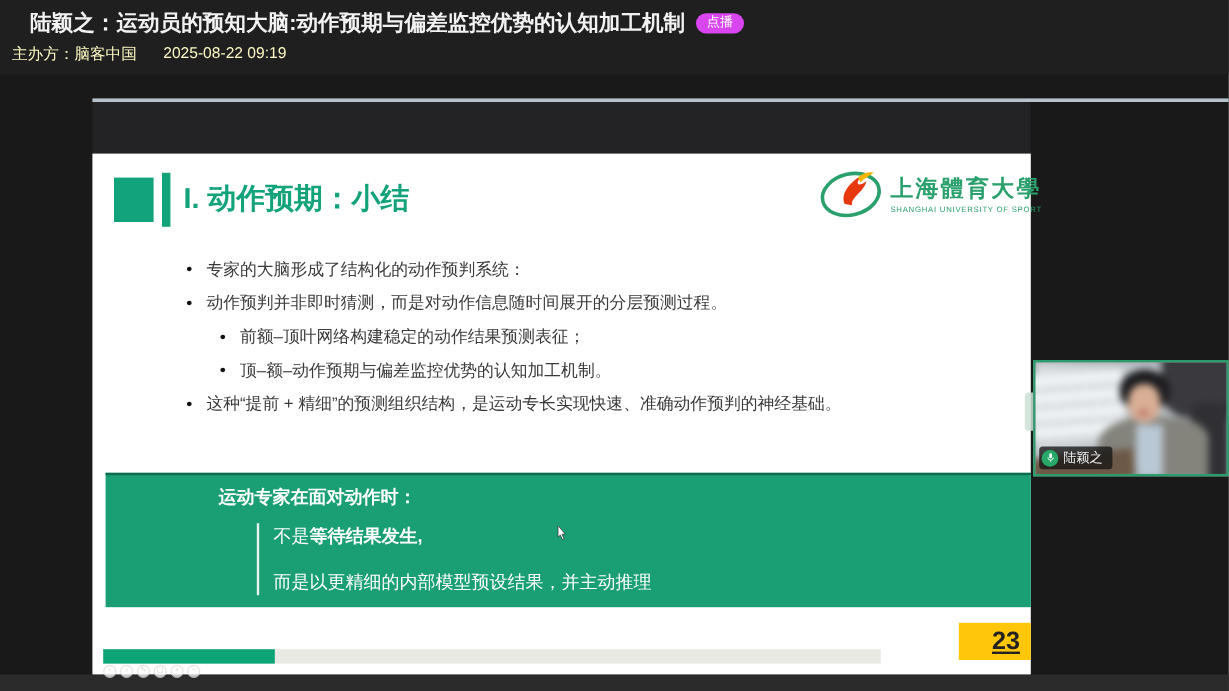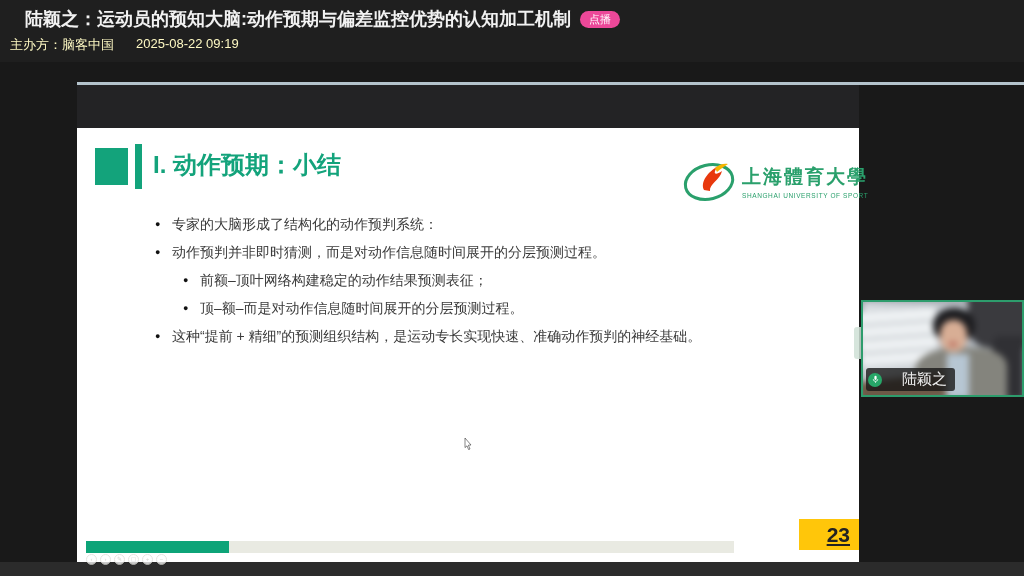--- a/index.html
+++ b/index.html
@@ -4,33 +4,33 @@
 <style>
   html,body{margin:0;padding:0;}
   body{
     width:1024px;height:576px;position:relative;overflow:hidden;
     background:#191919;font-family:"Liberation Sans","DejaVu Sans",sans-serif;
   }
   
   .topbar{position:absolute;left:0;top:0;width:1024px;height:62px;background:#1f1f1f;}
   .topbar .titlerow{position:absolute;left:10px;top:7px;display:flex;align-items:center;gap:9px;}
   .topbar .title{color:#f2f2f2;font-size:18px;font-weight:bold;white-space:nowrap;padding-left:15px;}
-  .badge{background:#ec4899;color:#fff;font-size:11px;border-radius:10px;padding:3px 9px;line-height:1;white-space:nowrap;}
+  .badge{background:#d946ef;color:#fff;font-size:11px;border-radius:10px;padding:3px 9px;line-height:1;white-space:nowrap;}
   .topbar .subrow{position:absolute;left:10px;top:36px;display:flex;gap:22px;color:#fef9c3;font-size:13px;}
   
   .viewer-topline{position:absolute;left:77px;top:82px;width:947px;height:3px;background:#b4c3cc;}
   .letterbox{position:absolute;left:77px;top:85px;width:782px;height:43px;background:#232325;}
   .bottombar{position:absolute;left:0;top:562px;width:1024px;height:14px;background:#2b2b2b;}
   
   .slide{position:absolute;left:77px;top:128px;width:782px;height:434px;background:#ffffff;}
   .hdr-square{position:absolute;left:18px;top:20px;width:33px;height:37px;background:#13a37b;}
   .hdr-vbar{position:absolute;left:58px;top:16px;width:7px;height:45px;background:#13a37b;}
   .slide-title{position:absolute;left:76px;top:21px;font-size:24px;font-weight:bold;color:#13a37b;white-space:nowrap;}
   
-  .logo{position:absolute;left:605px;top:10px;width:170px;height:58px;display:flex;align-items:flex-start;gap:6px;margin-top:20px;}
+  .logo{position:absolute;left:605px;top:10px;width:170px;height:58px;display:flex;align-items:flex-start;gap:6px;}
   .logo .emblem{width:54px;height:46px;flex:0 0 auto;}
   .logo .names{display:flex;flex-direction:column;margin-top:6px;}
   .logo .cn{color:#2aa06c;font-size:19px;font-weight:bold;letter-spacing:2px;white-space:nowrap;font-family:"Liberation Serif","DejaVu Serif",serif;}
   .logo .en{color:#2aa06c;font-size:6.5px;letter-spacing:.6px;margin-top:2px;white-space:nowrap;}
   
   .bullets{position:absolute;left:78px;top:82px;width:690px;}
   .brow{position:relative;height:28px;line-height:28px;font-size:14px;color:#3a3a3a;padding-left:17px;white-space:nowrap;}
   .brow::before{content:"●";position:absolute;left:0;top:0;font-size:9px;color:#111;}
   .brow.lvl2{margin-left:28px;}
   
@@ -62,21 +62,21 @@
   .cam .face{position:absolute;left:77px;top:18px;width:27px;height:32px;background:#d8ae95;border-radius:46%;}
   .cam .lips{position:absolute;left:86px;top:40px;width:8px;height:4px;background:#b05a50;border-radius:50%;}
   .cam .body{position:absolute;left:52px;top:46px;width:92px;height:52px;background:#84847d;border-radius:42% 34% 0 0;}
   .cam .shirt{position:absolute;left:84px;top:52px;width:22px;height:44px;
     background:repeating-linear-gradient(90deg,#c6d2dd 0 3px,#9fb4c4 3px 5px);}
   .cam .desk{position:absolute;left:-4px;top:76px;width:86px;height:24px;background:#6d5947;transform:rotate(-6deg);}
   .cam .chair{position:absolute;right:-2px;top:34px;width:32px;height:64px;background:#303034;border-radius:20% 0 0 0;}
   .cam .nametag{position:absolute;left:3px;bottom:4px;display:flex;align-items:center;gap:4px;
     background:rgba(22,22,22,.78);border-radius:3px;padding:2px 8px 2px 2px;}
   .cam .micdot{width:14px;height:14px;border-radius:50%;background:#27a768;display:flex;align-items:center;justify-content:center;}
-  .cam .nametxt{color:#eee;font-size:15px;white-space:nowrap;margin-left:16px;}
+  .cam .nametxt{color:#eee;font-size:11px;white-space:nowrap;}
 </style>
 </head>
 <body>
 
 <div class="topbar">
   <div class="titlerow">
     <span class="title">陆颖之：运动员的预知大脑:动作预期与偏差监控优势的认知加工机制</span>
     <span class="badge">点播</span>
   </div>
   <div class="subrow">
@@ -104,24 +104,32 @@
     <div class="names">
       <span class="cn">上海體育大學</span>
       <span class="en">SHANGHAI UNIVERSITY OF SPORT</span>
     </div>
   </div>
 
   <div class="bullets">
     <div class="brow">专家的大脑形成了结构化的动作预判系统：</div>
     <div class="brow">动作预判并非即时猜测，而是对动作信息随时间展开的分层预测过程。</div>
     <div class="brow lvl2">前额–顶叶网络构建稳定的动作结果预测表征；</div>
-    <div class="brow lvl2">顶–额–而是对动作信息随时间展开的分层预测过程。</div>
+    <div class="brow lvl2">顶–额–动作预期与偏差监控优势的认知加工机制。</div>
     <div class="brow">这种“提前 + 精细”的预测组织结构，是运动专长实现快速、准确动作预判的神经基础。</div>
   </div>
 
+  <div class="hbox">
+    <div class="heading">运动专家在面对动作时：</div>
+    <div class="vline"></div>
+    <div class="l1">
+      <span>不是</span><b>等待结果发生,</b>
+    </div>
+    <div class="l2">而是以更精细的内部模型预设结果，并主动推理</div>
+  </div>
 
   <div class="ptrack">
     <div class="pfill" style="width: 22%;"></div>
   </div>
   <div class="pagebox">23</div>
 
   <div class="ctrls">
     <div class="ctrl">‹</div>
     <div class="ctrl">›</div>
     <div class="ctrl">✎</div>

